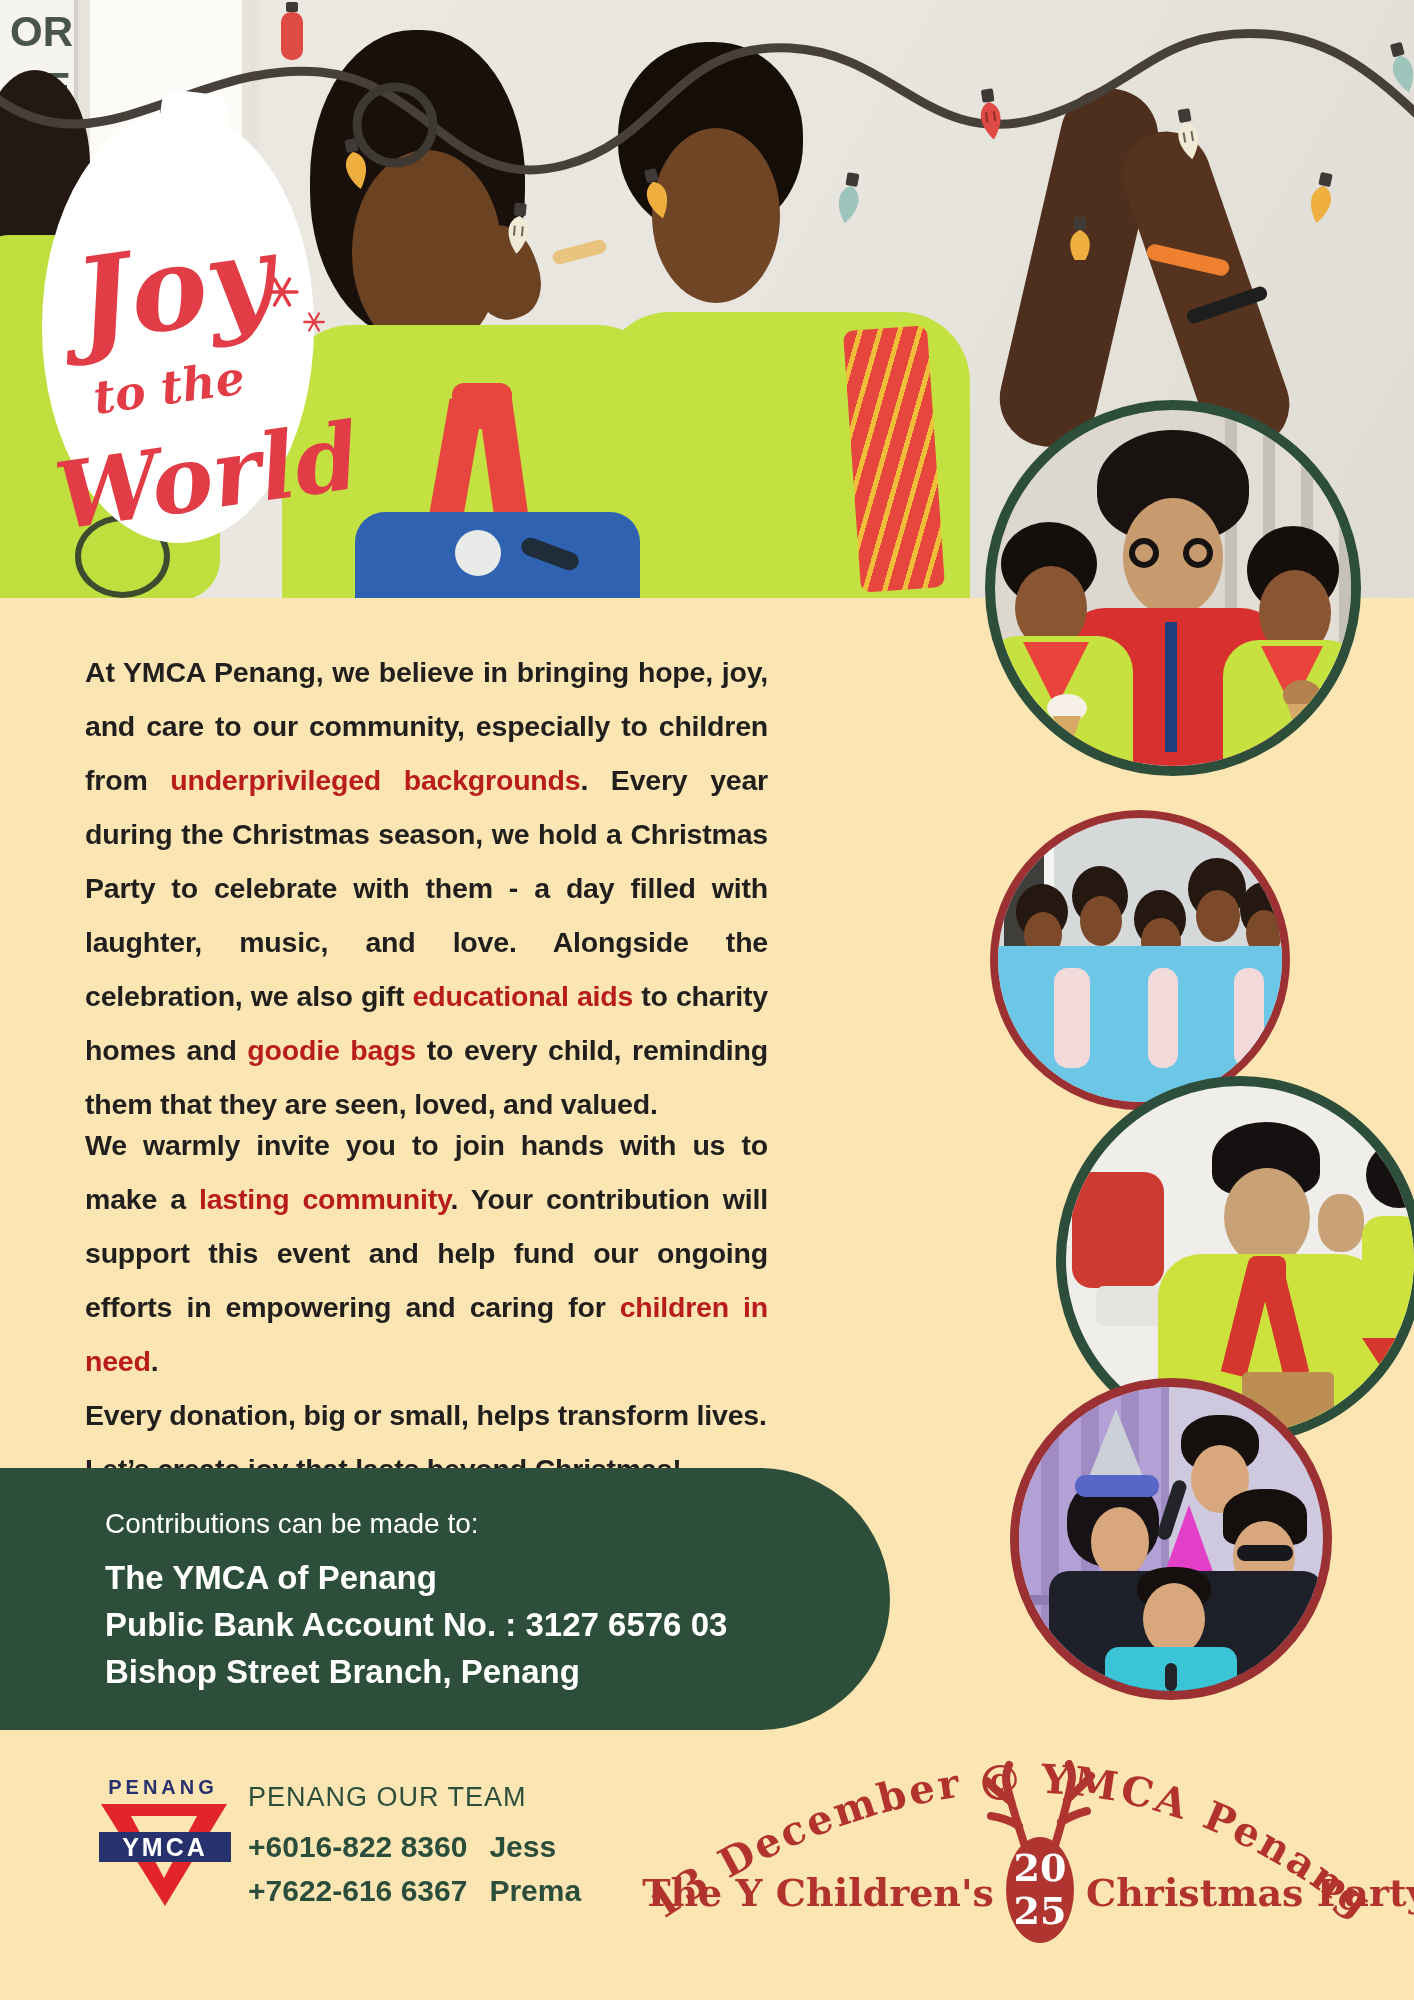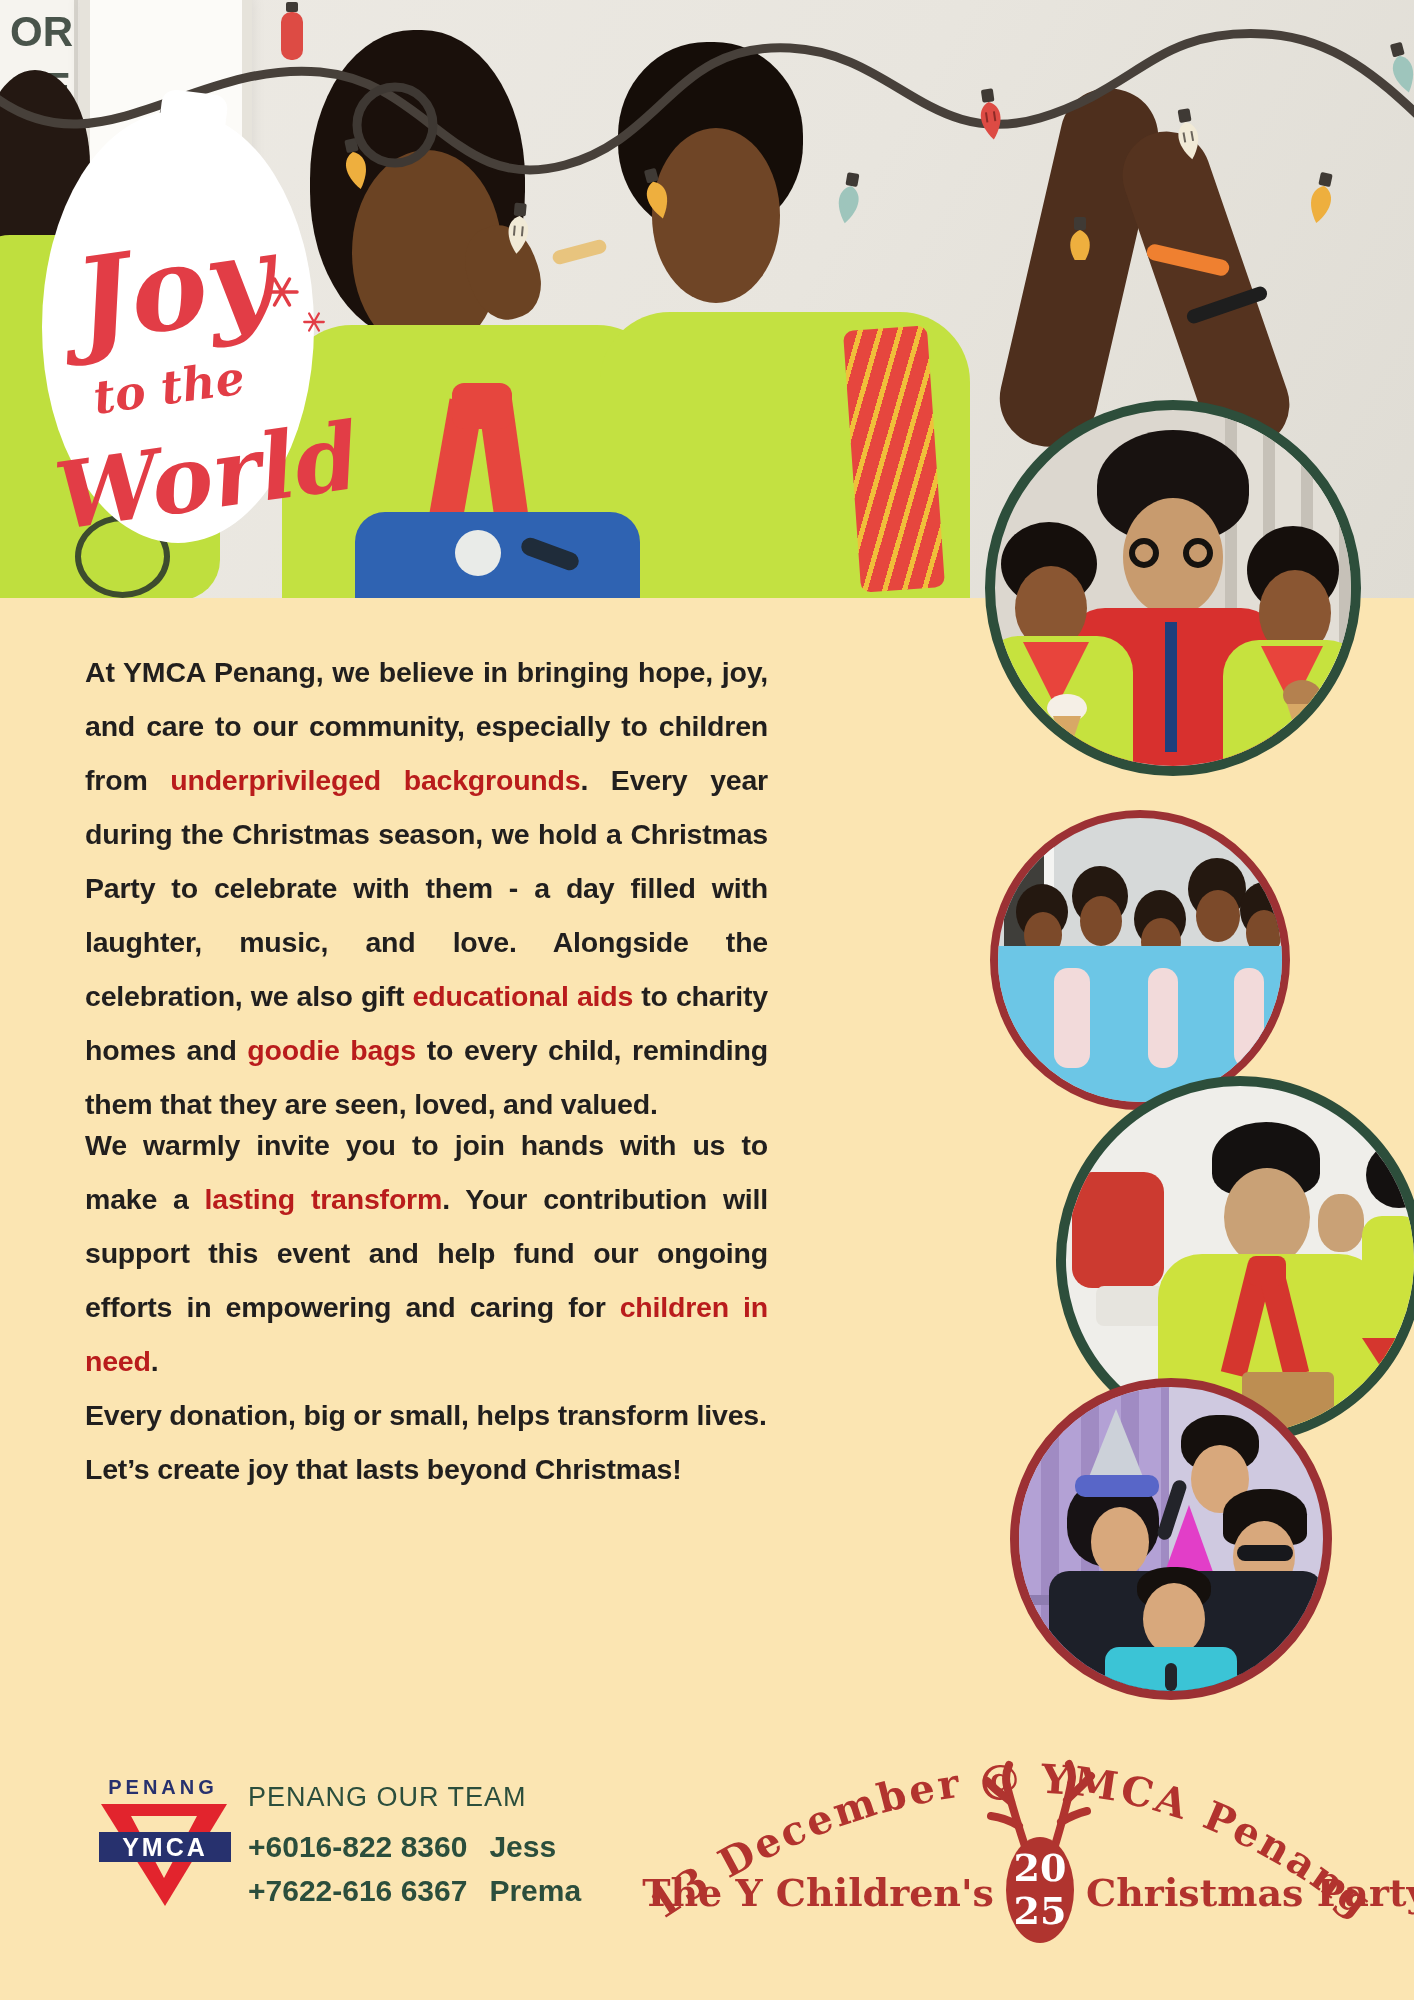--- a/index.html
+++ b/index.html
@@ -141,21 +141,21 @@
           <path d="M -15,0 L 15,0"></path>
           <path d="M -7.5,-13 L 7.5,13"></path>
           <path d="M -7.5,13 L 7.5,-13"></path>
         </g>
     </g>
   </svg>
 
   <div class="para" style="left:85px;top:645px;"><span>At YMCA Penang, we believe in bringing hope, joy, and care to our community, especially to children from </span><span class="hl">underprivileged backgrounds</span><span>. Every year during the Christmas season, we hold a Christmas Party to celebrate with them - a day filled with laughter, music, and love. Alongside the celebration, we also gift </span><span class="hl">educational aids</span><span> to charity homes and </span><span class="hl">goodie bags</span><span> to every child, reminding them that they are seen, loved, and valued.</span></div>
 
   <div class="s" style="left:85px;top:1118px;width:683px;z-index:2;">
-    <div class="para" style="position:relative;"><span>We warmly invite you to join hands with us to make a </span><span class="hl">lasting transform</span><span>. Your contribution will support this event and help fund our ongoing efforts in empowering and caring for </span><span class="hl">children in need</span><span>.</span></div>
+    <div class="para" style="position:relative;"><span>We warmly invite you to join hands with us to make a </span><span class="hl">lasting community</span><span>. Your contribution will support this event and help fund our ongoing efforts in empowering and caring for </span><span class="hl">children in need</span><span>.</span></div>
     <div class="para pline" style="position:relative;">Every donation, big or small, helps transform lives.</div>
     <div class="para pline" style="position:relative;">Let’s create joy that lasts beyond Christmas!</div>
   </div>
 
   <div class="circle" style="left:985px;top:400px;width:356px;height:356px;border:10px solid #2d4e3b;background:#dcd7cf;">
     <div class="s" style="left:230px;top:0;width:126px;height:356px;background:repeating-linear-gradient(90deg,#c6c1b8 0 12px,#e2ded6 12px 38px);"></div>
     <div class="s" style="left:102px;top:20px;width:152px;height:112px;background:#181210;border-radius:50% 50% 42% 42%;"></div>
     <div class="s" style="left:128px;top:88px;width:100px;height:118px;background:#c89b6e;border-radius:50%;"></div>
     <div class="s" style="left:134px;top:128px;width:30px;height:30px;border:6px solid #15120f;border-radius:50%;box-sizing:border-box;"></div>
     <div class="s" style="left:188px;top:128px;width:30px;height:30px;border:6px solid #15120f;border-radius:50%;box-sizing:border-box;"></div>
@@ -225,20 +225,26 @@
     <div class="s" style="left:214px;top:134px;width:62px;height:72px;background:#d8a87c;border-radius:50%;"></div>
     <div class="s" style="left:218px;top:158px;width:56px;height:16px;background:#17181c;border-radius:8px;"></div>
     <div class="s" style="left:142px;top:118px;width:56px;height:78px;background:#e23ec8;clip-path:polygon(50% 0,0 100%,100% 100%);"></div>
     <div class="s" style="left:30px;top:184px;width:274px;height:120px;background:#1d2029;border-radius:20px 20px 0 0;"></div>
     <div class="s" style="left:118px;top:180px;width:74px;height:44px;background:#15100d;border-radius:45%;"></div>
     <div class="s" style="left:124px;top:196px;width:62px;height:72px;background:#d8a87c;border-radius:50%;"></div>
     <div class="s" style="left:86px;top:260px;width:132px;height:44px;background:#3bc4d6;border-radius:14px;"></div>
     <div class="s" style="left:146px;top:276px;width:12px;height:28px;background:#23242a;border-radius:6px;"></div>
   </div>
 
+  <div id="contrib">
+    <div class="intro">Contributions can be made to:</div>
+    <div class="bold-line">The YMCA of Penang</div>
+    <div class="bold-line">Public Bank Account No. : 3127 6576 03</div>
+    <div class="bold-line">Bishop Street Branch, Penang</div>
+  </div>
 
   <svg class="s" style="left:85px;top:1772px;width:160px;height:140px;z-index:2;" viewBox="0 0 160 140">
     <text x="78" y="22" text-anchor="middle" fill="#27316e" letter-spacing="4" style="font-size:20px;font-weight:700;">PENANG</text>
     <polygon points="16,32 142,32 80,134" fill="#e2242d"></polygon>
     <polygon points="46,44 112,44 79,106" fill="#fbe5b2"></polygon>
     <rect x="14" y="60" width="132" height="30" fill="#27316e"></rect>
     <text x="80" y="84" text-anchor="middle" fill="#ffffff" letter-spacing="3" style="font-size:25px;font-weight:700;">YMCA</text>
   </svg>
 
   <div id="contact">

